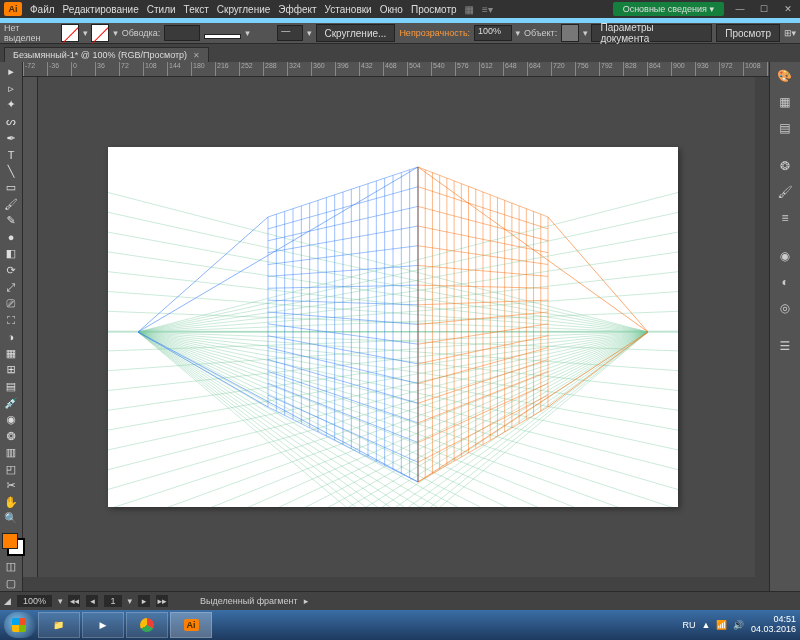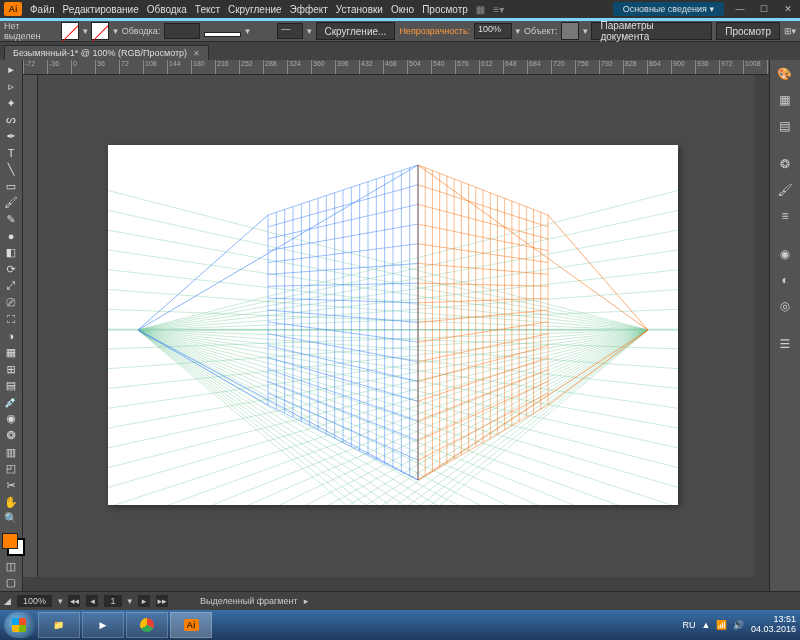--- a/index.html
+++ b/index.html
@@ -1,22 +1,22 @@
 <!DOCTYPE html>
 <html><head>
 <meta charset="utf-8">
 <style>
 html,body{margin:0;padding:0;width:800px;height:640px;overflow:hidden;font-family:Tahoma,Arial,sans-serif;font-size:9px;color:#ccc;background:#4a4a4a}
 .app{width:800px;height:640px;display:flex;flex-direction:column;background:#4a4a4a}
 .menubar{height:18px;background:#323232;display:flex;align-items:center;padding:0 4px;gap:8px;color:#ddd;font-size:10px}
 .menubar .logo{width:18px;height:14px;background:#ff7f00;color:#4a2c00;font-weight:bold;display:flex;align-items:center;justify-content:center;border-radius:2px;font-size:9px}
 .menubar .spacer{flex:1}
-.menubar .workspace{background:#0c4a6e;padding:2px 10px;border-radius:2px;font-size:9px}
+.menubar .workspace{background:#15803d;padding:2px 10px;border-radius:2px;font-size:9px}
 .winbtn{width:16px;height:12px;display:flex;align-items:center;justify-content:center;color:#bbb;font-size:9px}
-.optbar{height:20px;background:#535353;display:flex;align-items:center;padding:0 4px;gap:4px;color:#ccc;border-top:3px solid #7dd3fc;border-bottom:1px solid #2a2a2a}
+.optbar{height:20px;background:#535353;display:flex;align-items:center;padding:0 4px;gap:4px;color:#ccc;border-top:5px solid #7dd3fc;border-bottom:1px solid #2a2a2a}
 .swatch{width:16px;height:16px;border:1px solid #222;display:inline-block;position:relative}
 .red-diag{background:#fff}
 .red-diag::after{content:"";position:absolute;left:0;top:50%;width:140%;height:1px;background:red;transform:rotate(-45deg) translate(-15%,-50%);transform-origin:center}
 .opt-label{font-size:9px;color:#ccc}
 .opt-input{background:#3a3a3a;border:1px solid #222;height:14px;color:#ddd;font-size:9px;padding:0 3px}
 .opt-btn{background:#3a3a3a;border:1px solid #222;height:16px;padding:0 8px;color:#ddd;font-size:10px;display:flex;align-items:center}
 .tabbar{height:18px;background:#424242;display:flex;align-items:flex-end;padding:0 4px}
 .doctab{background:#535353;color:#ddd;font-size:9px;padding:2px 8px;border:1px solid #2a2a2a;border-bottom:none;display:flex;gap:6px;align-items:center}
 .doctab .x{color:#aaa;font-size:8px}
 .workarea{flex:1;display:flex;background:#4a4a4a;min-height:0}
@@ -52,21 +52,21 @@
 </style>
 </head>
 <body>
 
 <div class="app">
 
   <div class="menubar">
     <div class="logo">Ai</div>
     <span>Файл</span>
     <span>Редактирование</span>
-    <span>Обводка</span>
+    <span>Стили</span>
     <span>Текст</span>
     <span>Скругление</span>
     <span>Эффект</span>
     <span>Установки</span>
     <span>Окно</span>
     <span>Просмотр</span>
     <span style="color:#888">▦</span>
     <span style="color:#888">≡▾</span>
     <div class="spacer"></div>
     <div class="workspace"><span>Основные сведения</span> ▾</div>
@@ -376,19 +376,19 @@
     <div class="tbtn active">
         <span style="background:#ff7f00;color:#4a2c00;font-weight:bold;padding:1px 3px;border-radius:2px">Ai</span>
       </div>
     <div class="tbspacer"></div>
     <div class="tray">
       <span>RU</span>
       <span>▲</span>
       <span>📶</span>
       <span>🔊</span>
       <div class="clock">
-        <div>13:51</div>
+        <div>04:51</div>
         <div>04.03.2016</div>
       </div>
     </div>
   </div>
 
 </div>
 
 </body></html>

